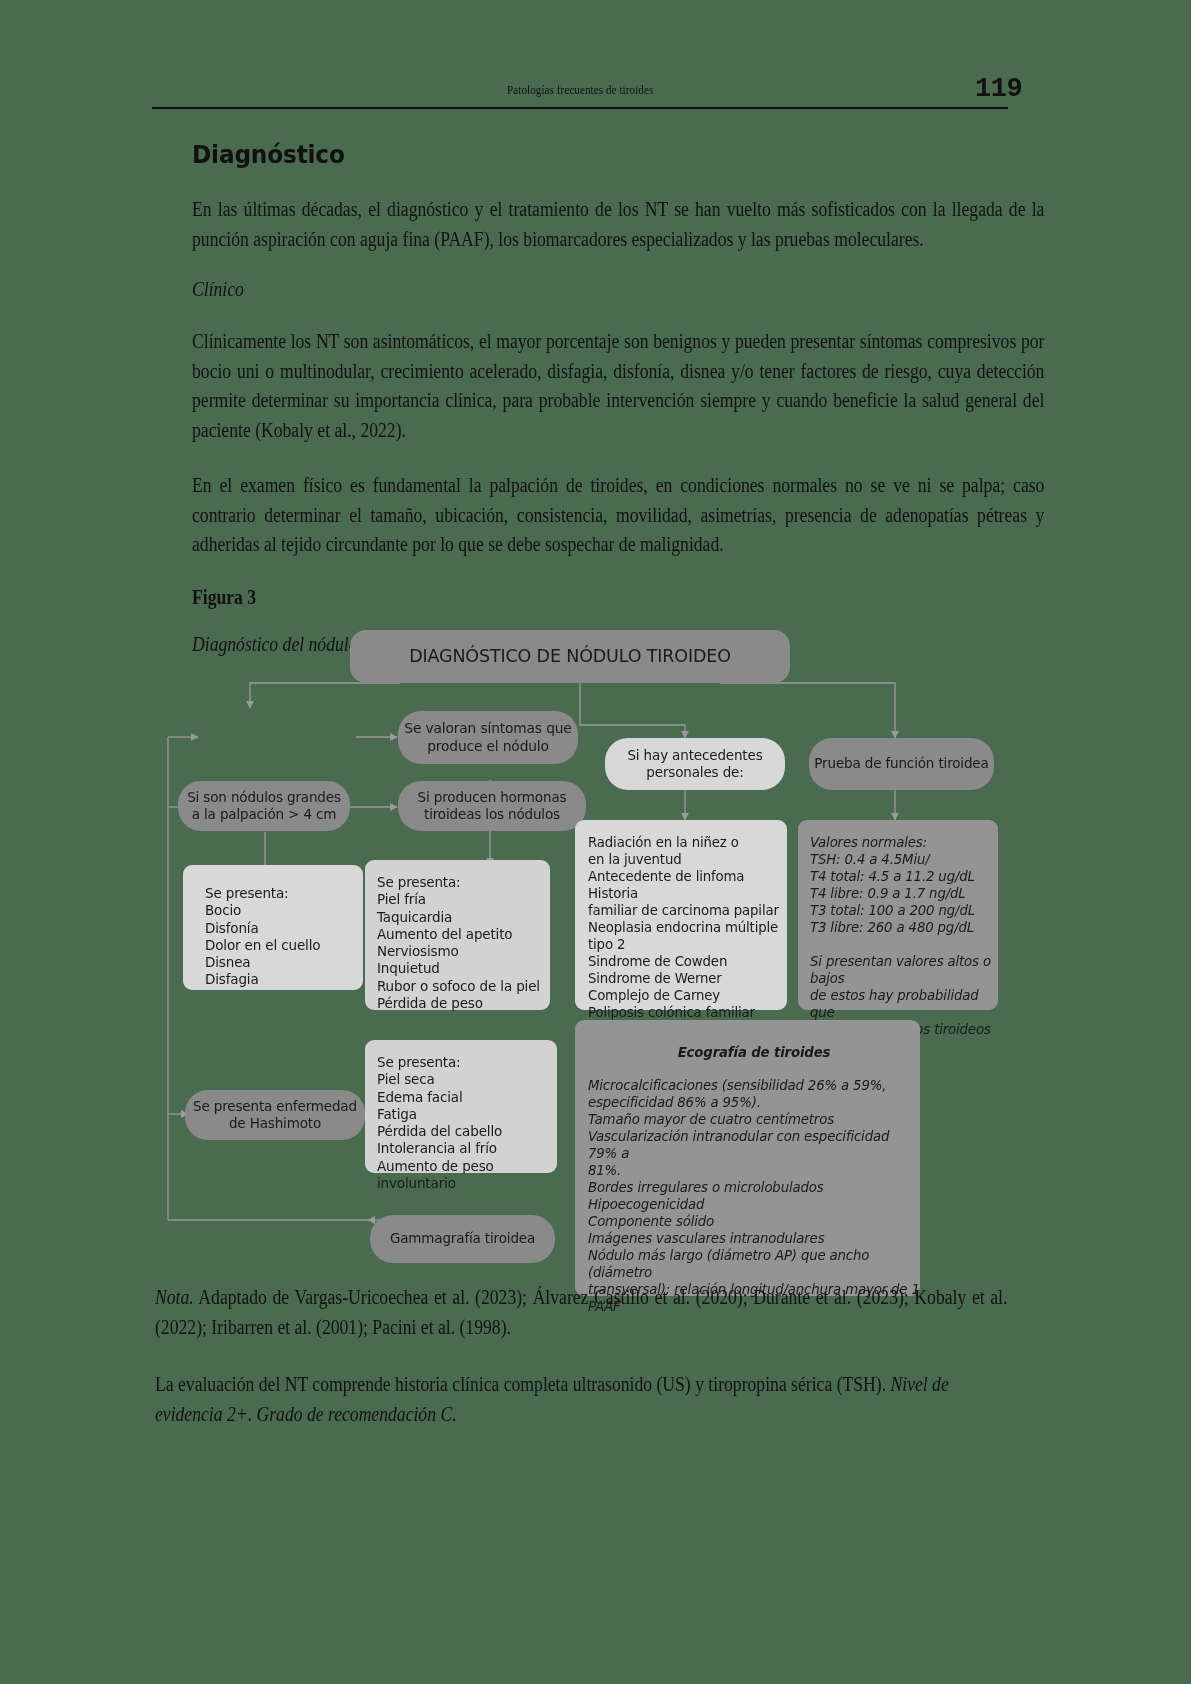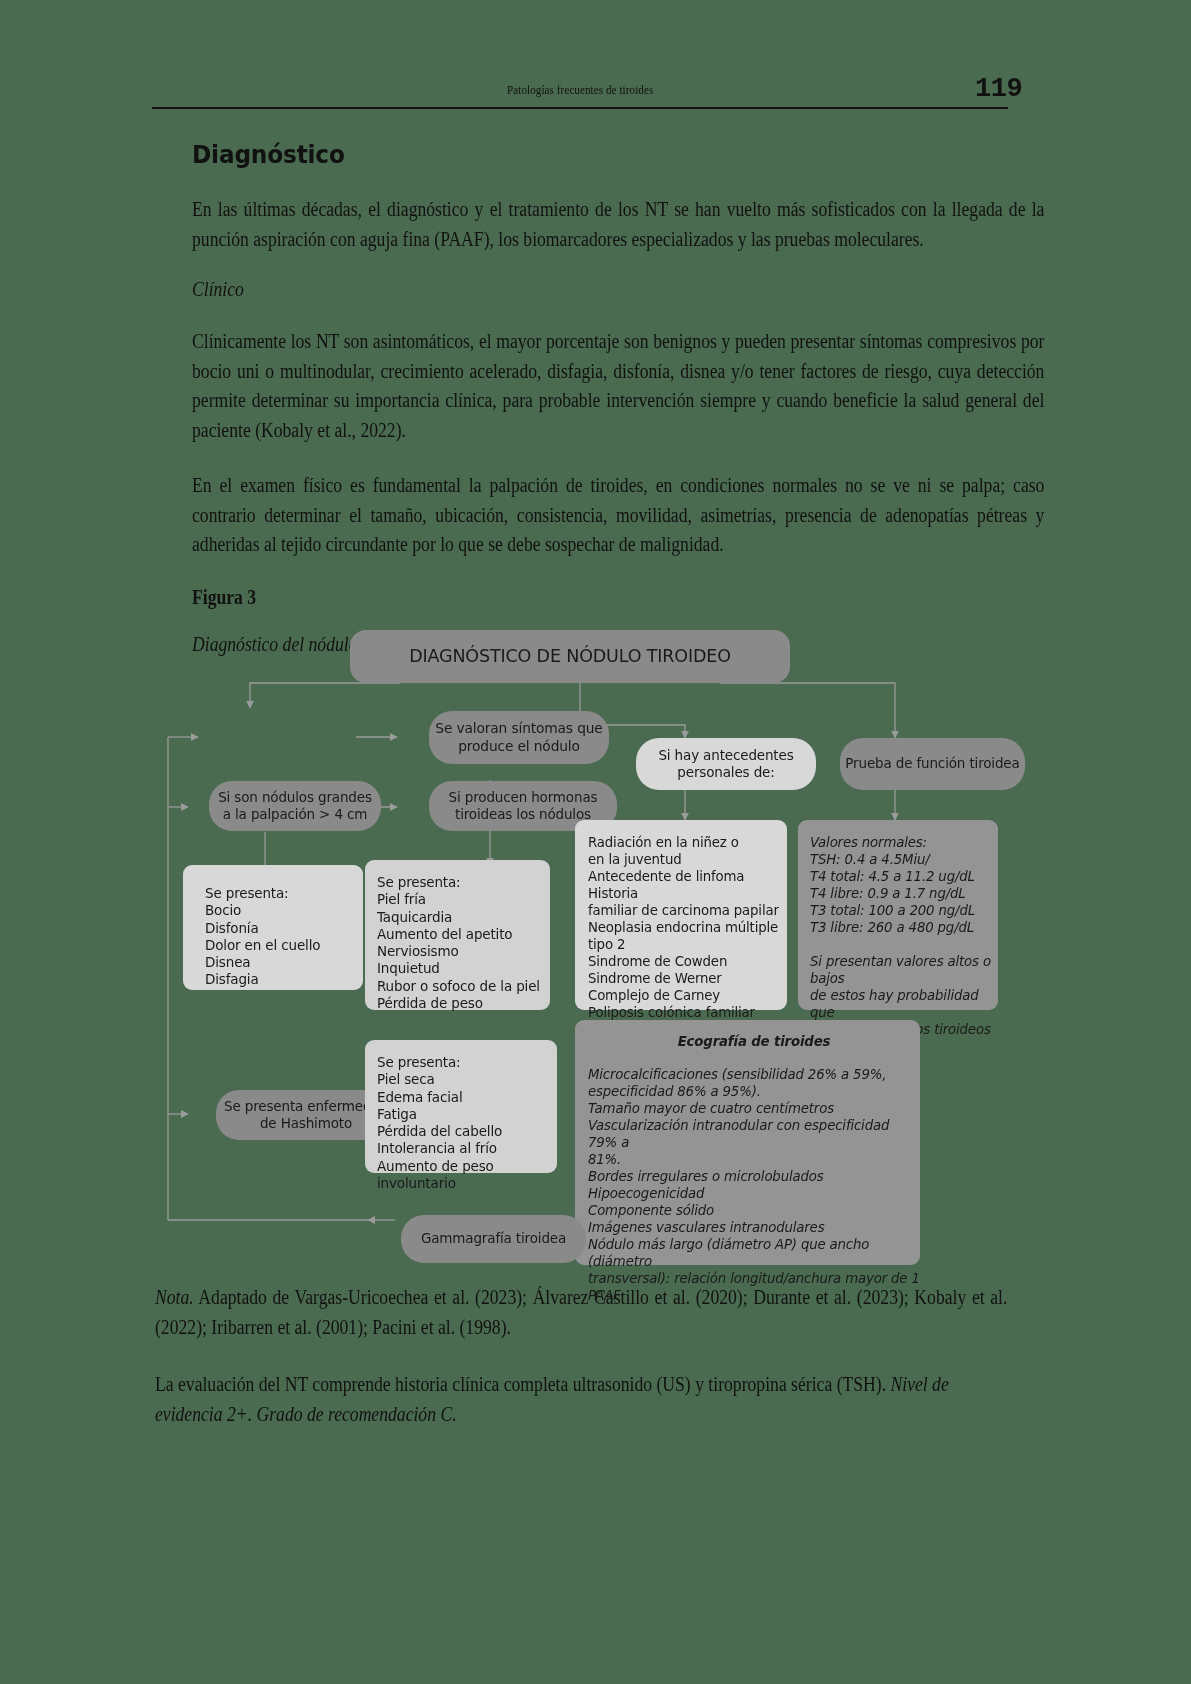--- a/index.html
+++ b/index.html
@@ -128,21 +128,21 @@
     font-family: "DejaVu Sans", sans-serif;
     color: #1a1a1a;
     display: flex;
     align-items: center;
     justify-content: center;
     text-align: center;
     line-height: 1.28;
     letter-spacing: -.15px;
   }
   .node.pill     { border-radius: 14px; }
-  .node.round    { border-radius: 23px; margin-left: 31px; }
+  .node.round    { border-radius: 23px; }
   .node.soft     { border-radius: 9px; }
   .g-dark  { background: #3f3f3f; color: #0d0d0d; }
   .g-mid   { background: #8a8a8a; }
   .g-mid2  { background: #949494; font-style: italic; }
   .g-light { background: #d8d8d8; }
   .g-light2{ background: #d2d2d2; }
   .node.left  { justify-content: flex-start; text-align: left; }
   .node.top   { align-items: flex-start; }
   .nodetext { white-space: pre-line; }
   svg.wires {
@@ -332,21 +332,21 @@
     <div class="node soft g-light2 left top" style="left:215px; top:420px; width:192px; height:133px; font-size:13.5px; padding:14px 0 0 12px;">
       <span class="nodetext">Se presenta:
 Piel seca
 Edema facial
 Fatiga
 Pérdida del cabello
 Intolerancia al frío
 Aumento de peso involuntario</span>
     </div>
 
-    <div class="node soft g-mid2 left top" style="left:425px; top:400px; width:345px; height:245px; font-size:13.3px; padding:13px 0 0 13px;">
+    <div class="node soft g-mid2 left top" style="left:425px; top:400px; width:345px; height:276px; font-size:13.3px; padding:24px 0 0 13px;">
       <div style="width:100%;">
         <div style="text-align:center; font-weight:bold;">Ecografía de tiroides</div>
         <div class="nodetext" style="margin-top:16px;">Microcalcificaciones (sensibilidad 26% a 59%,
 especificidad 86% a 95%).
 Tamaño mayor de cuatro centímetros
 Vascularización intranodular con especificidad 79% a
 81%.
 Bordes irregulares o microlobulados
 Hipoecogenicidad
 Componente sólido

